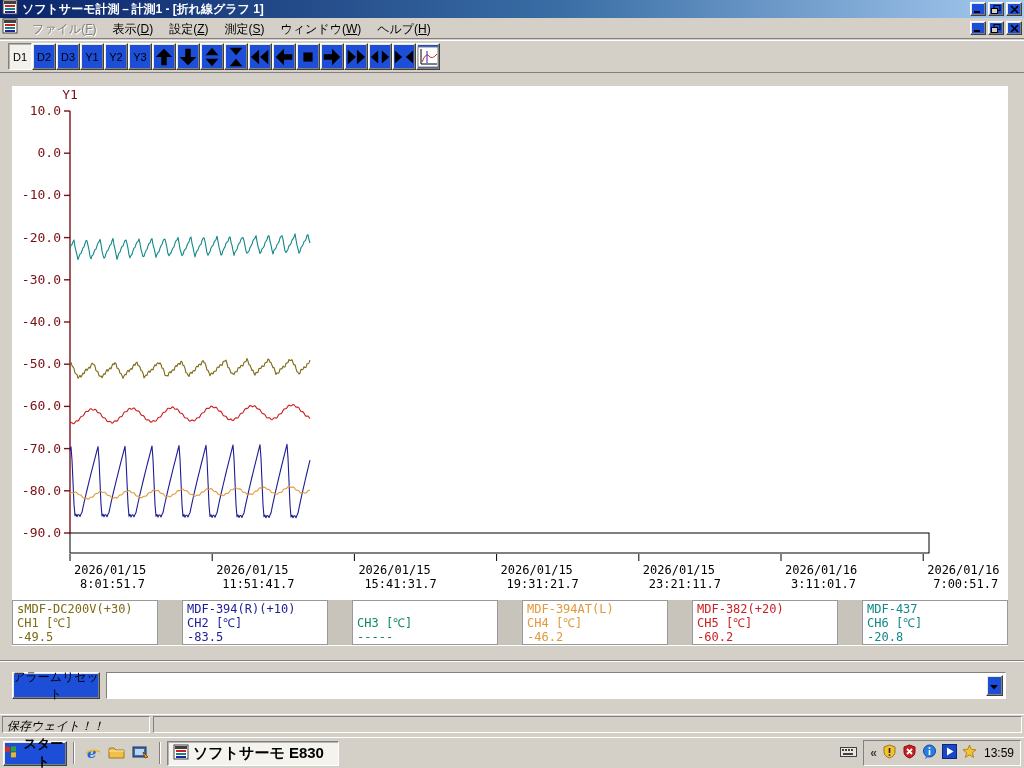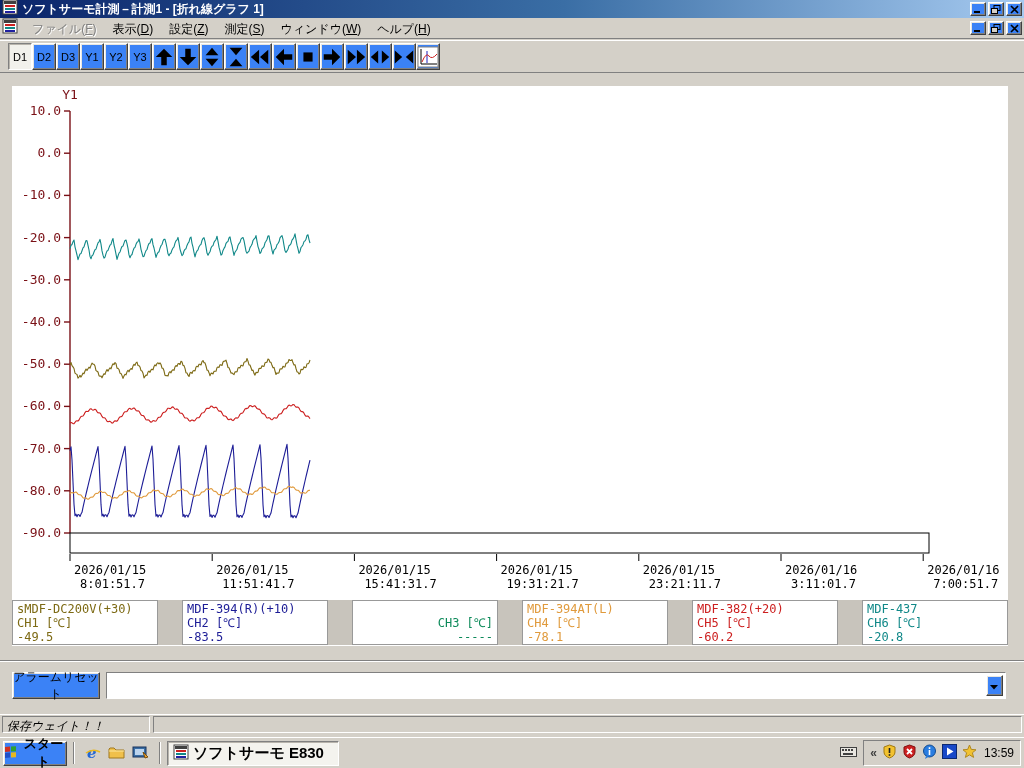--- a/index.html
+++ b/index.html
@@ -1,20 +1,20 @@
 <!DOCTYPE html>
 <html><head>
 <meta charset="utf-8">
 <style>
   * { margin:0; padding:0; box-sizing:border-box; }
   body { font-family:"Liberation Sans", sans-serif; }
   .screen { position:relative; width:1024px; height:768px; background:#d4d0c8; overflow:hidden; }
 
   
-  .raised { background:#3b82f6; border:1px solid; border-color:#ffffff #404040 #404040 #ffffff;
+  .raised { background:#1d4ed8; border:1px solid; border-color:#ffffff #404040 #404040 #ffffff;
             box-shadow: inset -1px -1px 0 #808080, inset 1px 1px 0 #e8e6e0; }
   .sunken-flat { border:1px solid; border-color:#808080 #ffffff #ffffff #808080; }
 
   
   .titlebar { position:absolute; left:0; top:0; width:1024px; height:18px;
               background:linear-gradient(90deg,#0a246a 0%,#3a6ea5 55%,#a6caf0 100%);
               display:flex; align-items:center; padding:0 2px; }
   .titlebar .title-text { color:#fff; font-weight:bold; font-size:12px; margin-left:4px; flex:1;
               white-space:nowrap; overflow:hidden; }
   .winbtns { display:flex; gap:2px; }
@@ -313,29 +313,29 @@
           <div class="legend-cell" style="color: rgb(125, 106, 20);">
             <div>sMDF-DC200V(+30)</div>
             <div>CH1 [℃]</div>
             <div>-49.5</div>
           </div>
           <div class="legend-cell" style="color: rgb(28, 28, 150);">
             <div>MDF-394(R)(+10)</div>
             <div>CH2 [℃]</div>
             <div>-83.5</div>
           </div>
-          <div class="legend-cell" style="color: rgb(13, 138, 90); text-align: right;">
+          <div class="legend-cell" style="color: rgb(13, 138, 90);">
             <div>&nbsp;</div>
             <div>CH3 [℃]</div>
             <div>-----</div>
           </div>
           <div class="legend-cell" style="color: rgb(224, 154, 60);">
             <div>MDF-394AT(L)</div>
             <div>CH4 [℃]</div>
-            <div>-78.1</div>
+            <div>-46.2</div>
           </div>
           <div class="legend-cell" style="color: rgb(204, 31, 31);">
             <div>MDF-382(+20)</div>
             <div>CH5 [℃]</div>
             <div>-60.2</div>
           </div>
           <div class="legend-cell" style="color: rgb(16, 136, 136);">
             <div>MDF-437</div>
             <div>CH6 [℃]</div>
             <div>-20.8</div>

